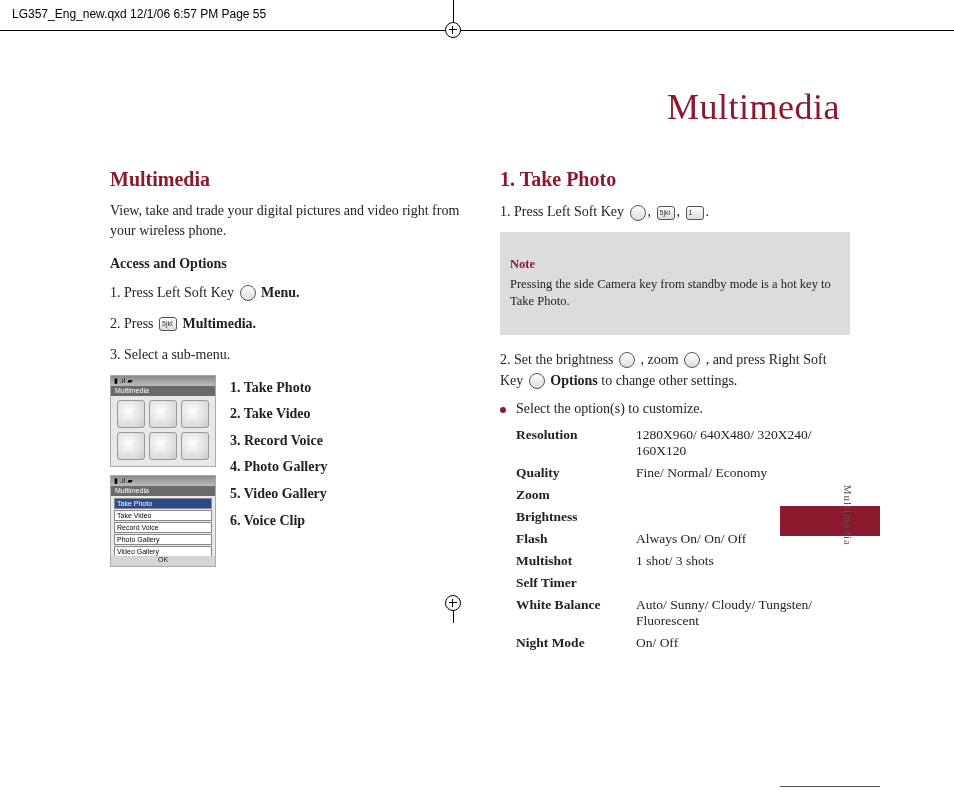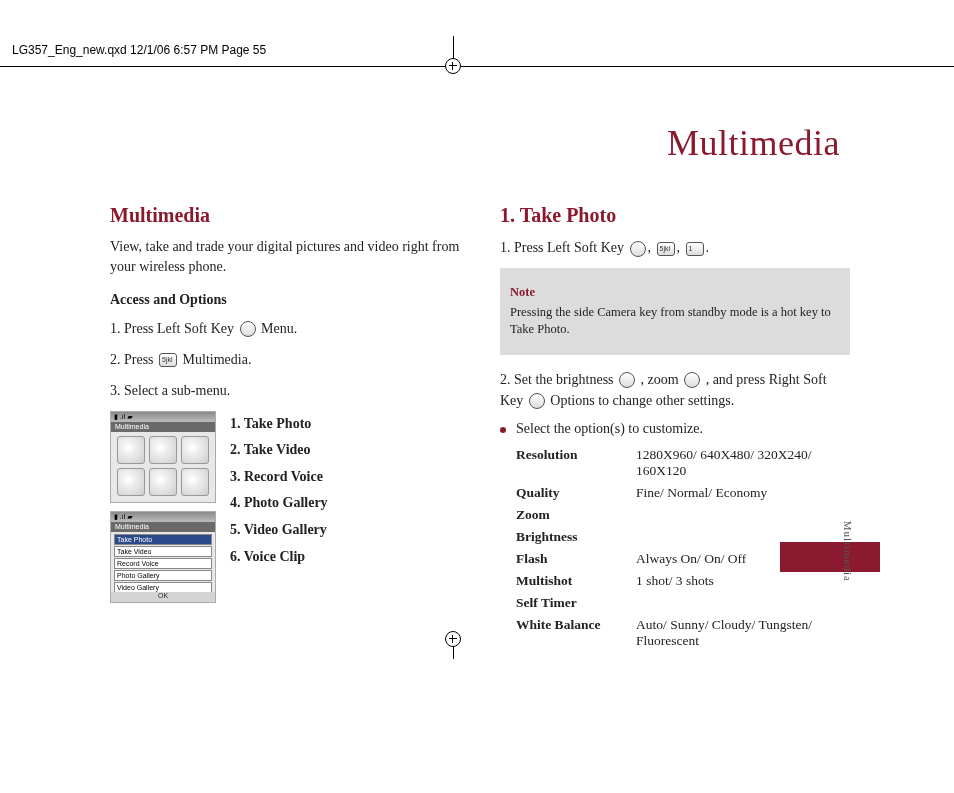--- a/index.html
+++ b/index.html
@@ -1,17 +1,17 @@
 <!DOCTYPE html>
 <html><head>
 <meta charset="utf-8">
 <style>
   * { box-sizing: border-box; margin: 0; padding: 0; }
   html, body { width: 954px; height: 793px; font-family: Georgia, 'Times New Roman', serif; font-size: 14px; color: #222; background: #fff; }
-  .page { position: relative; width: 954px; height: 623px; margin-top: 36px; }
+  .page { position: relative; width: 954px; height: 623px; }
   .crop-line { position: absolute; background: #000; }
   .crop-top { top: 30px; left: 0; width: 100%; height: 1px; }
   .crop-center-v { top: 0; left: 453px; width: 1px; height: 30px; }
   .crop-center-v2 { top: 30px; left: 453px; width: 1px; height: 8px; }
   .crop-center-b { bottom: 0; left: 453px; width: 1px; height: 20px; }
   .crop-circle { position: absolute; width: 16px; height: 16px; border: 1px solid #000; border-radius: 50%; left: 445px; top: 22px; background: #fff; }
   .crop-circle-inner { position: absolute; width: 8px; height: 8px; top: 3px; left: 3px; }
   .crop-circle-inner::before, .crop-circle-inner::after { content:""; position:absolute; background:#000; }
   .crop-circle-inner::before { left: 3px; top: 0; width: 1px; height: 8px; }
   .crop-circle-inner::after { top: 3px; left: 0; height: 1px; width: 8px; }
@@ -21,34 +21,34 @@
   .title-main { font-family: Georgia, serif; font-size: 36px; color: #8b1a2e; font-weight: 400; letter-spacing: 0.5px; text-align: right; padding-right: 40px; margin-bottom: 40px; }
   .columns { display: flex; gap: 40px; }
   .col { width: 350px; }
   .section-title { font-size: 20px; color: #8b1a2e; font-weight: 600; margin-bottom: 10px; }
   .intro { font-size: 14px; line-height: 1.45; margin-bottom: 14px; }
   .subhead { font-weight: 600; margin-bottom: 10px; }
   .num-line { margin-bottom: 10px; line-height: 1.5; }
   .key-icon { display: inline-block; width: 18px; height: 14px; border: 1px solid #555; border-radius: 3px; vertical-align: middle; background: linear-gradient(#fff,#ddd); margin: 0 2px; position: relative; }
   .key-icon.round { width: 16px; height: 16px; border-radius: 50%; }
   .key-icon .tiny { position:absolute; font-size:7px; left:2px; top:1px; color:#333; font-family: Arial, sans-serif;}
-  .bold { font-weight: 400; }
+  .bold { font-weight: 700; }
   .submenu-block { display: flex; gap: 14px; margin-top: 6px; }
   .screenshots { width: 106px; }
   .screenshot { width: 106px; height: 92px; border: 1px solid #aaa; margin-bottom: 8px; background: #e8e8e8; position: relative; overflow:hidden; font-size:7px; font-family: Arial, sans-serif;}
   .screenshot .bar { position:absolute; top:0; left:0; right:0; height:10px; background: linear-gradient(#8a8a8a,#bcbcbc); color:#000; font-size:7px; padding:1px 3px;}
   .screenshot .titlebar { position:absolute; top:10px; left:0; right:0; height:10px; background:#6a6a6a; color:#fff; font-size:7px; padding:1px 4px;}
   .grid-ico { position:absolute; top:24px; left:6px; right:6px; bottom:6px; display:grid; grid-template-columns:1fr 1fr 1fr; grid-template-rows:1fr 1fr; gap:4px;}
   .grid-ico div { background: radial-gradient(circle at 40% 40%, #fff, #ccc); border:1px solid #999; border-radius:3px;}
   .list-ico { position:absolute; top:22px; left:3px; right:3px; }
   .list-ico div { background:#fff; border:1px solid #888; margin-bottom:1px; padding:1px 2px; color:#000;}
   .list-ico div.sel { background:#2a4a8a; color:#fff;}
   .okbar { position:absolute; bottom:0; left:0; right:0; height:10px; background:#d4d4d4; text-align:center; font-size:7px;}
   .submenu-list { font-size: 14px; line-height: 1.9; font-weight: 600; }
-  .note-box { background: #dcdcdc; padding: 16px 10px; margin: 10px 0 14px; font-size: 12.5px; line-height: 1.4; }
+  .note-box { background: #dcdcdc; padding: 24px 10px; margin: 10px 0 14px; font-size: 12.5px; line-height: 1.4; }
   .note-box .note-title { color: #8b1a2e; font-weight: 700; margin-bottom: 2px; }
   .bullet-line { position: relative; padding-left: 16px; margin-bottom: 10px;}
   .bullet-line::before { content:""; position:absolute; left:0; top:6px; width:6px; height:6px; border-radius:50%; background:#8b1a2e; }
   .options-table { margin-left: 16px; font-size: 13.5px; }
   .options-table .row { display: flex; margin-bottom: 6px; justify-content: space-between; }
   .options-table .k { width: 120px; font-weight: 600; flex-shrink:0;}
   .options-table .v { flex: 1; }
   .red-block { width: 100px; height: 30px; background: #8b1a2e; position: absolute; right: 0; top: 420px;}
   .side-text { position: absolute; right: 26px; top: 460px; transform: rotate(90deg); transform-origin: right top; font-size: 11px; color:#555; letter-spacing:1px;}
   .side-line { position: absolute; right: 0; top: 700px; width: 100px; height: 1px; background: #555;}
@@ -190,20 +190,24 @@
               <div class="k">Multishot</div>
               <div class="v">1 shot/ 3 shots</div>
             </div>
           <div class="row">
               <div class="k">Self Timer</div>
             </div>
           <div class="row">
               <div class="k">White Balance</div>
               <div class="v">Auto/ Sunny/ Cloudy/ Tungsten/ Fluorescent</div>
             </div>
+          <div class="row">
+              <div class="k">Night Mode</div>
+              <div class="v">On/ Off</div>
+            </div>
         </div>
       </div>
 
     </div>
 
     <div class="red-block"></div>
     <div class="side-text">Multimedia</div>
     <div class="side-line"></div>
     <div class="page-num">55</div>
 

